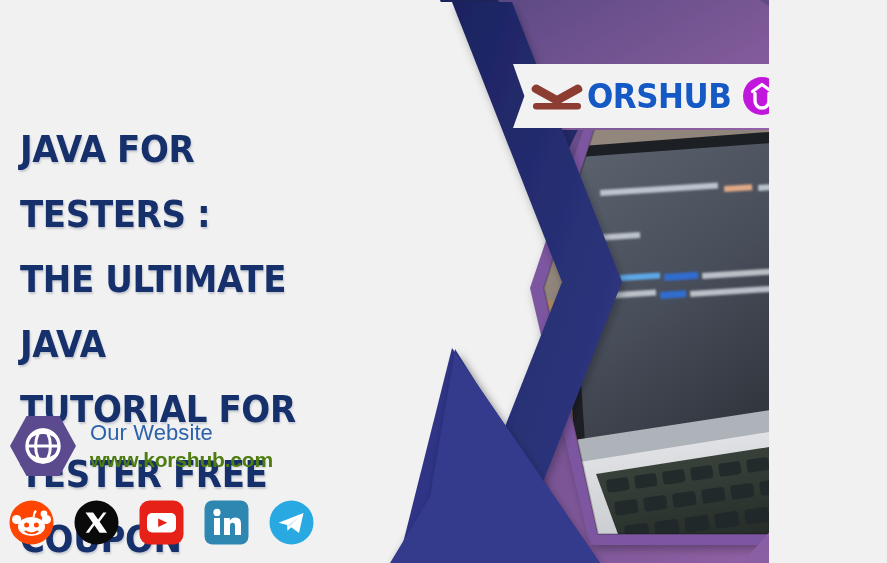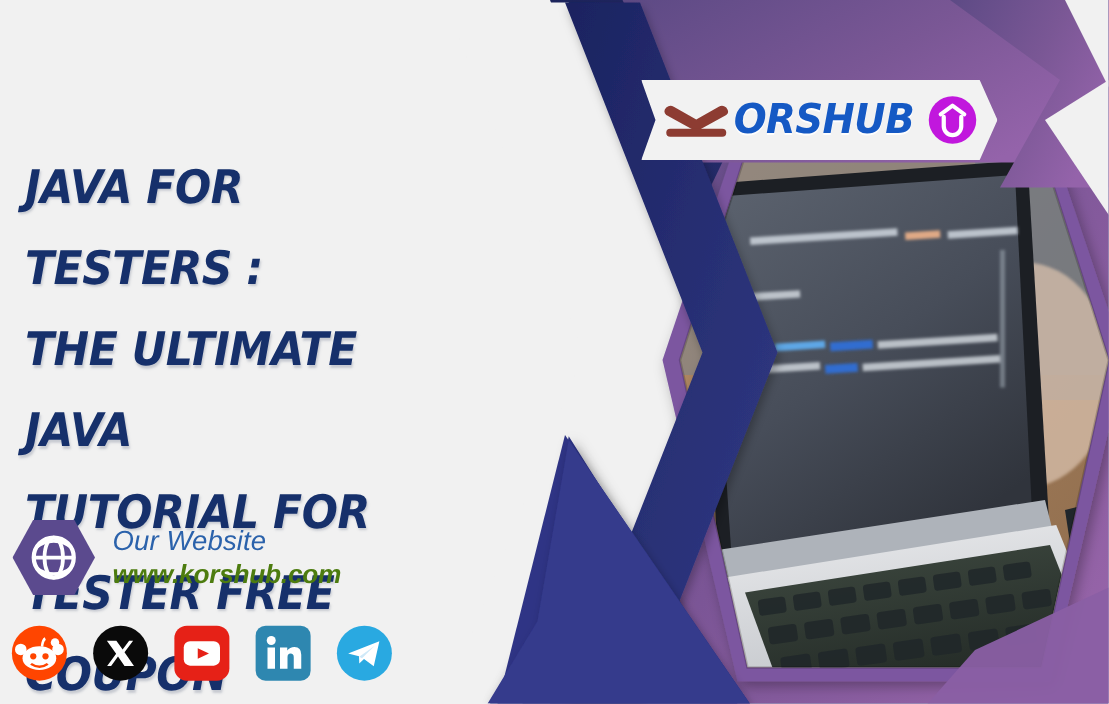--- a/index.html
+++ b/index.html
@@ -2,21 +2,21 @@
 <html><head>
 <meta charset="utf-8">
 <style>
   html,body{margin:0;padding:0;}
   body{
     width:887px;height:563px;overflow:hidden;
     background:#f1f1f1;
     font-family:"Liberation Sans", sans-serif;
     position:relative;
   }
-  #stage{position:absolute;inset:0;width:887px;height:563px;overflow:hidden;background:#f1f1f1;font-style:italic;}
+  #stage{position:absolute;inset:0;width:769px;height:563px;overflow:hidden;background:#f1f1f1;}
 
   
   .layer{position:absolute;top:0;left:0;width:887px;height:563px;}
   svg.layer{display:block;}
 
   
   #logo-ribbon{
     position:absolute;left:513px;top:64px;width:285px;height:64px;
     background:#f2f2f2;
     -webkit-clip-path:polygon(0 0, 95% 0, 100% 50%, 95% 100%, 0 100%, 4% 50%);

